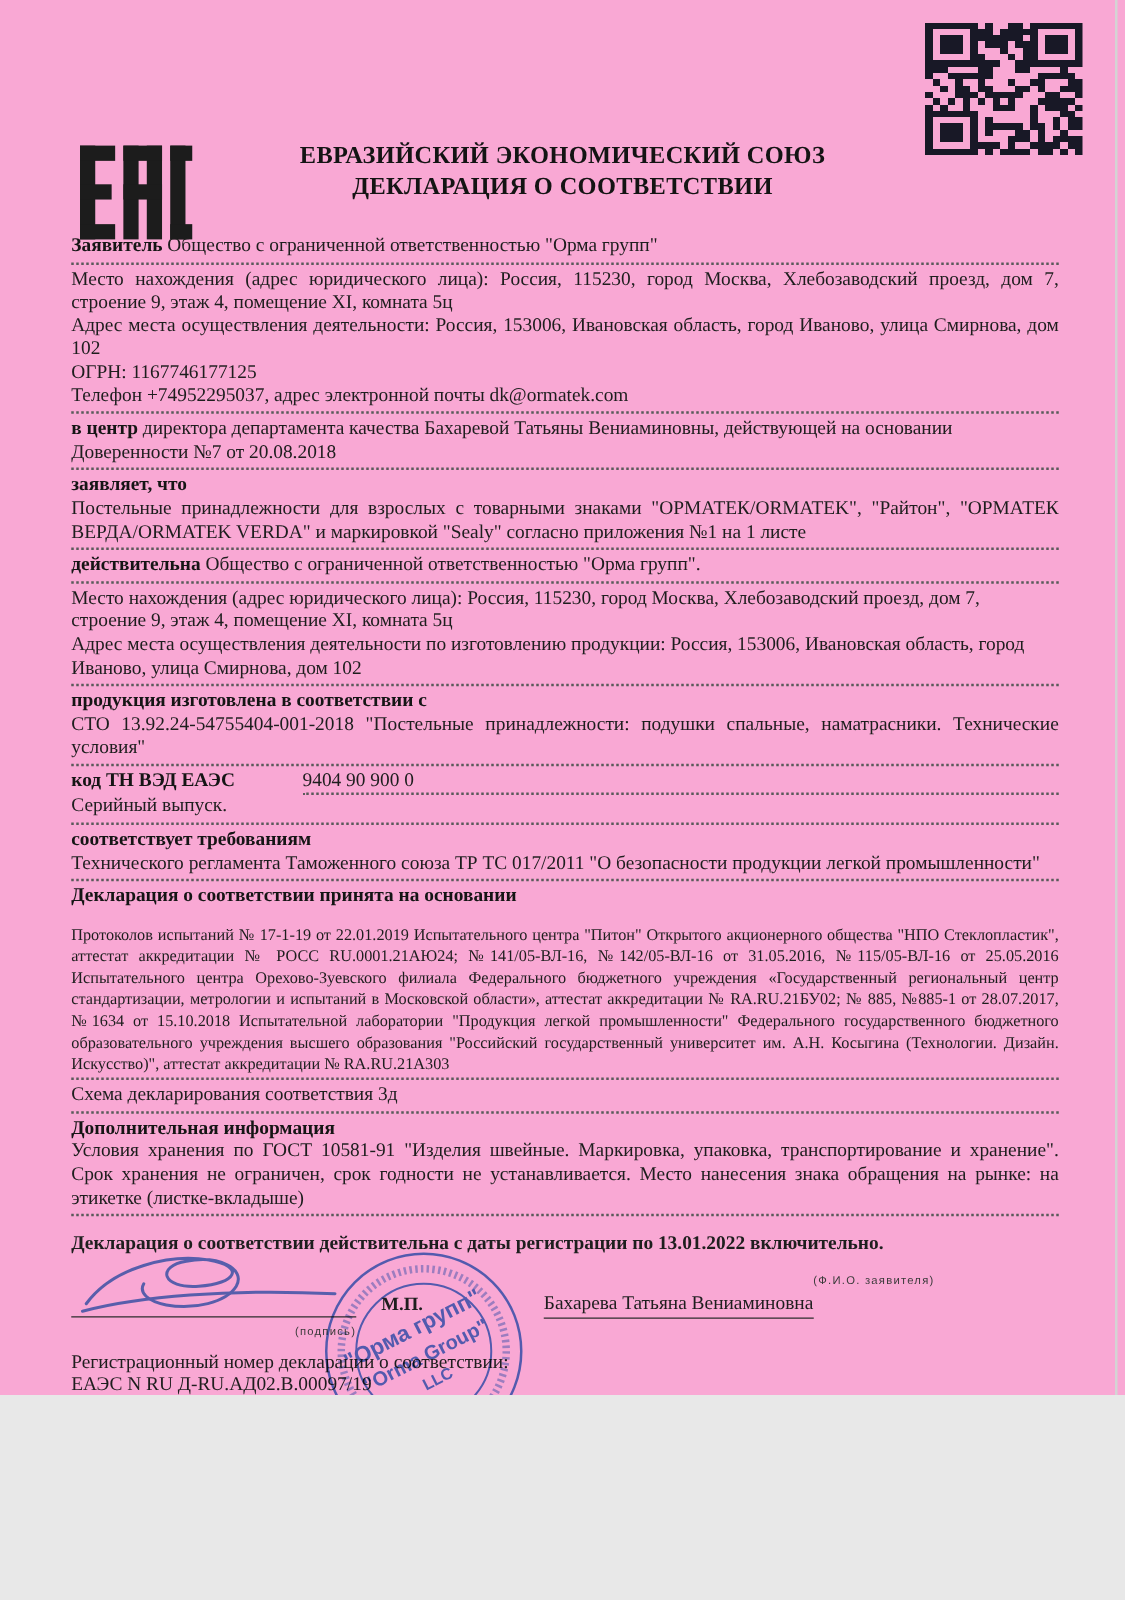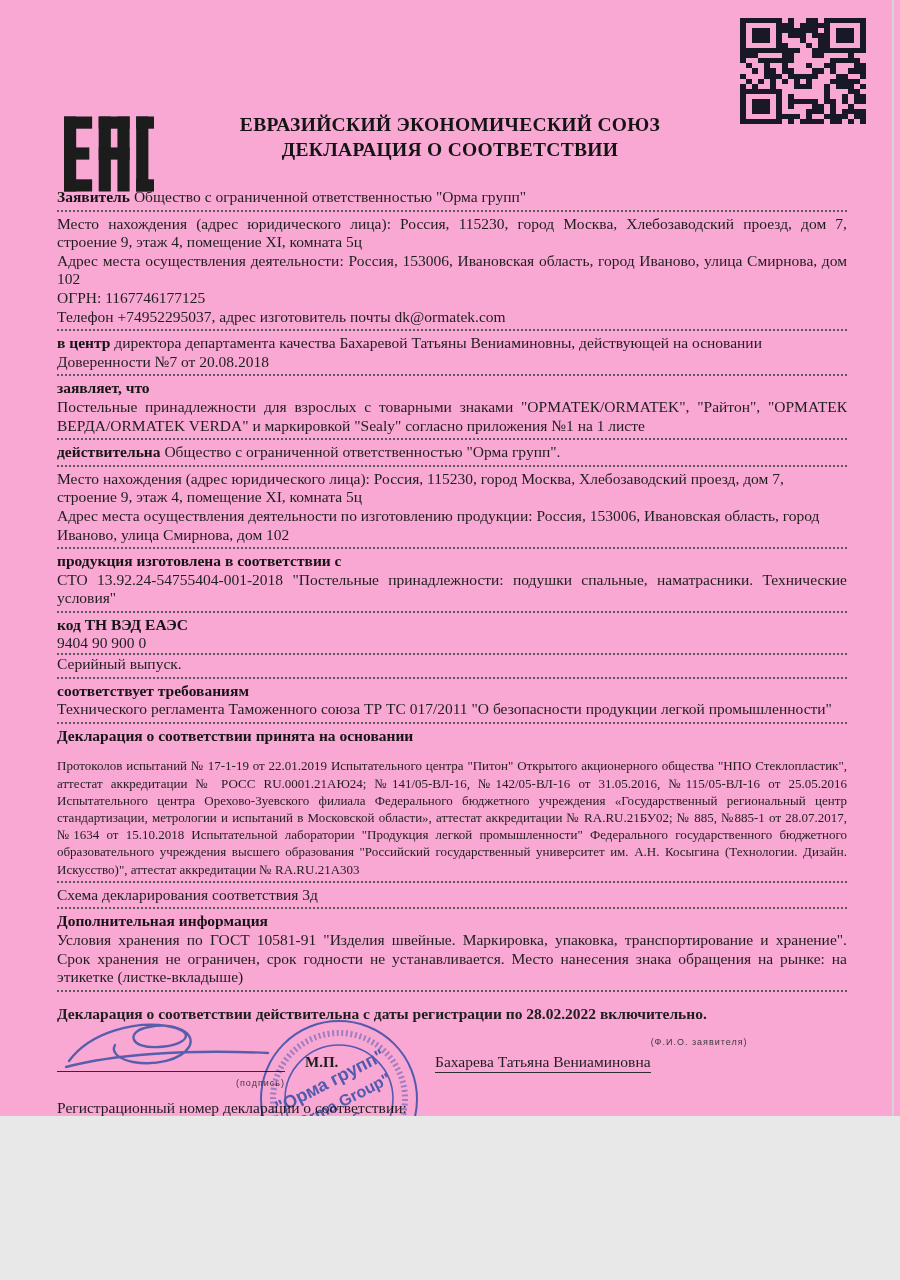--- a/index.html
+++ b/index.html
@@ -12,21 +12,21 @@
   .eac-logo{position:absolute;left:64px;top:114px;}
   .qr{position:absolute;left:740px;top:18px;}
   .title{position:absolute;left:0;top:112px;width:900px;text-align:center;
          font-weight:bold;font-size:19.5px;line-height:25px;letter-spacing:.3px;color:#141414;}
   
   .content{position:absolute;left:57px;top:188px;width:790px;font-size:15.5px;line-height:18.6px;}
   .sec{padding-bottom:3px;margin-bottom:3px;}
   .sep{border-bottom:2px dotted #5a5a5a;}
   .just{text-align:justify;}
   b,.b{font-weight:bold;color:#151515;}
-  .tnved-row{display:flex;flex-direction:column;}
+  .tnved-row{display:flex;}
   .tnved-label{width:185px;}
   .tnved-val{flex:1;border-bottom:2px dotted #5a5a5a;}
   .dense{font-size:13px;line-height:17.2px;text-align:justify;margin-top:12px;}
   .validity{font-weight:bold;margin-top:13px;margin-bottom:4px;}
   
   .sig-row{display:flex;margin-top:8px;position:relative;height:62px;}
   .sig-left{width:228px;position:relative;}
   .sig-line{height:40px;border-bottom:1.6px solid #2d2d2d;position:relative;}
   .sig-svg{position:absolute;left:6px;bottom:-4px;}
   .caption{font-family:Liberation Sans, sans-serif;font-size:9px;color:#3a3a3a;
@@ -87,21 +87,21 @@
 
     <div class="sec sep">
       <span class="b">Заявитель</span>
       <span>Общество с ограниченной ответственностью "Орма групп"</span>
     </div>
 
     <div class="sec sep">
       <div class="just">Место нахождения (адрес юридического лица): Россия, 115230, город Москва, Хлебозаводский проезд, дом 7, строение 9, этаж 4, помещение XI, комната 5ц</div>
       <div class="just">Адрес места осуществления деятельности: Россия, 153006, Ивановская область, город Иваново, улица Смирнова, дом 102</div>
       <div>ОГРН: 1167746177125</div>
-      <div>Телефон +74952295037, адрес изготовитель почты dk@ormatek.com</div>
+      <div>Телефон +74952295037, адрес электронной почты dk@ormatek.com</div>
     </div>
 
     <div class="sec sep">
       <span class="b">в центр</span>
       <span>директора департамента качества Бахаревой Татьяны Вениаминовны, действующей на основании Доверенности №7 от 20.08.2018</span>
     </div>
 
     <div class="sec sep">
       <div class="b">заявляет, что</div>
       <div class="just">Постельные принадлежности для взрослых с товарными знаками "ОРМАТЕК/ORMATEK", "Райтон", "ОРМАТЕК ВЕРДА/ORMATEK VERDA" и маркировкой "Sealy" согласно приложения №1 на 1 листе</div>
@@ -144,21 +144,21 @@
 
     <div class="sec sep">
       <div>Схема декларирования соответствия 3д</div>
     </div>
 
     <div class="sec sep">
       <div class="b">Дополнительная информация</div>
       <div class="just">Условия хранения по ГОСТ 10581-91 "Изделия швейные. Маркировка, упаковка, транспортирование и хранение". Срок хранения не ограничен, срок годности не устанавливается. Место нанесения знака обращения на рынке: на этикетке (листке-вкладыше)</div>
     </div>
 
-    <div class="validity">Декларация о соответствии действительна с даты регистрации по 28.02.2022 включительно.</div>
+    <div class="validity">Декларация о соответствии действительна с даты регистрации по 13.01.2022 включительно.</div>
 
     <div class="sig-row">
       <div class="sig-left">
         <div class="sig-line">
           <svg class="sig-svg" width="210" height="56" viewBox="0 0 210 56">
             <g fill="none" stroke="#4a58a8" stroke-width="2.4" stroke-linecap="round" opacity="0.92">
               <path d="M6 42 C28 12, 74 2, 104 7 C134 12, 126 26, 96 28 C66 30, 62 12, 86 8 C112 3, 134 14, 126 28 C118 41, 92 47, 70 43 C55 40, 48 33, 52 26"></path>
               <path d="M3 48 C48 36, 120 30, 205 34"></path>
             </g>
           </svg>

